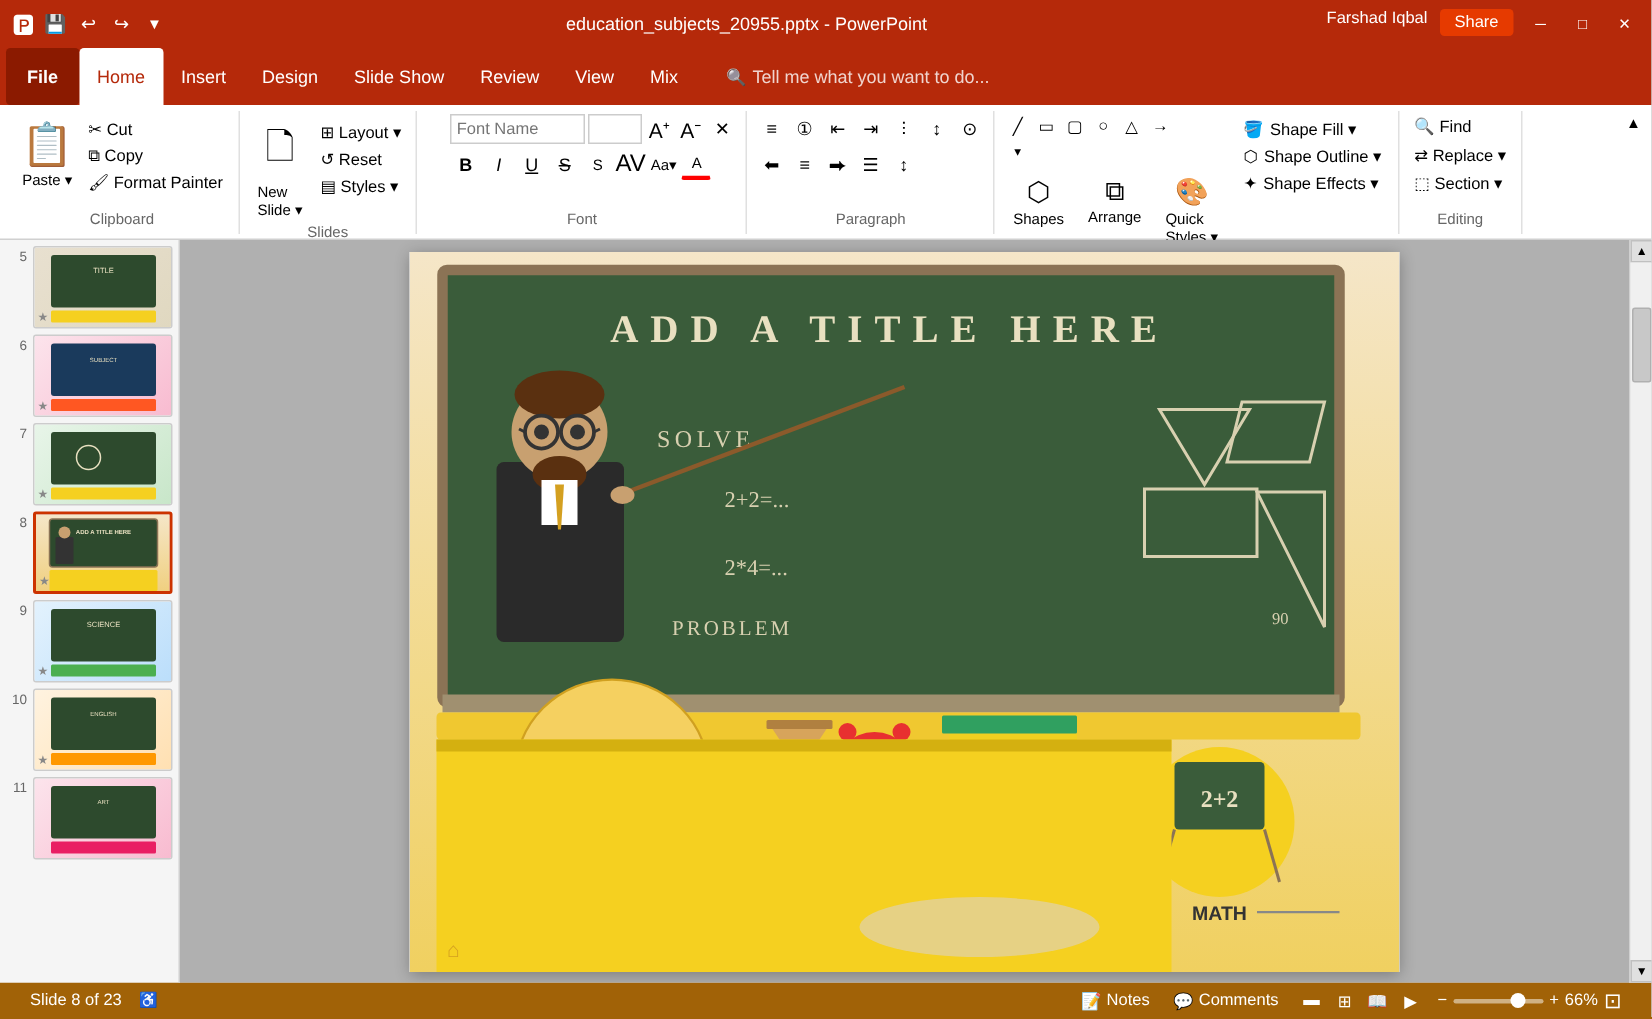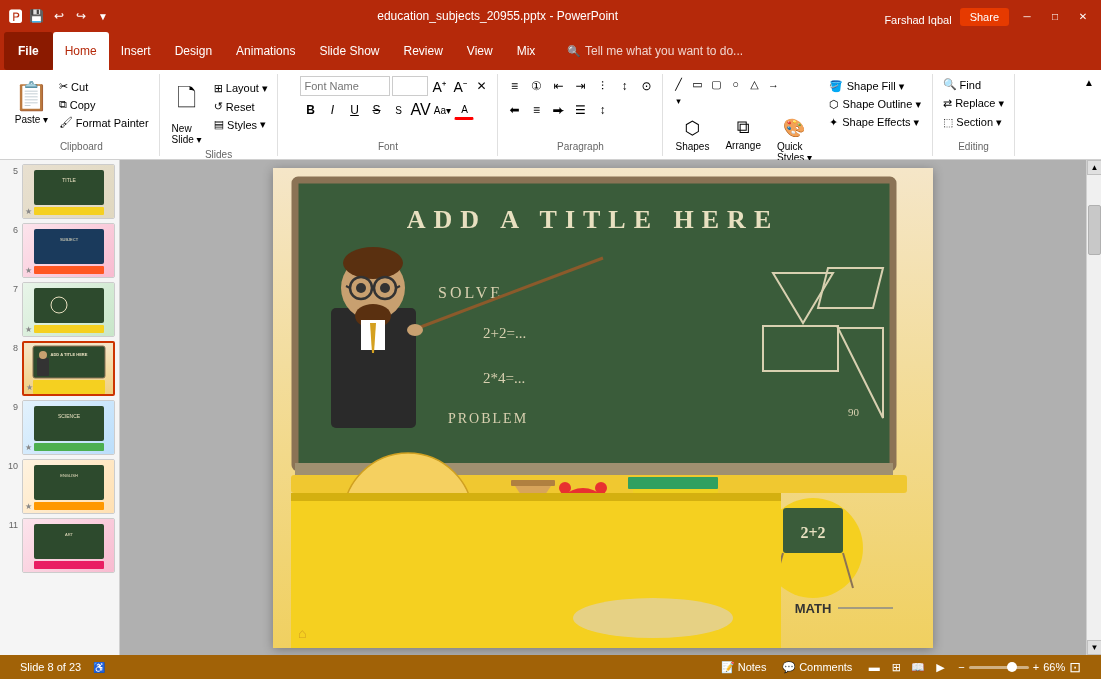--- a/index.html
+++ b/index.html
@@ -10,21 +10,21 @@
       height: 32px;
       background: #b5290a;
       display: flex;
       align-items: center;
       justify-content: space-between;
       padding: 0 8px;
       color: white;
     }
     #titlebar-left { display: flex; align-items: center; gap: 6px; }
     #titlebar-center { flex: 1; text-align: center; font-size: 12px; color: white; }
-    #titlebar-right { display: flex; align-items: flex-end; gap: 8px; }
+    #titlebar-right { display: flex; align-items: flex-start; gap: 8px; }
     .title-icon { width: 16px; height: 16px; display: inline-flex; align-items: center; justify-content: center; }
     .win-btn { width: 20px; height: 20px; display: inline-flex; align-items: center; justify-content: center; cursor: pointer; font-size: 10px; color: white; }
 
     
     #menubar {
       height: 38px;
       background: #b5290a;
       display: flex;
       align-items: stretch;
       padding: 0 4px;
@@ -353,21 +353,20 @@
     <span class="win-btn">□</span>
     <span class="win-btn close">✕</span>
   </div>
 </div>
 
 <div id="menubar">
   <div class="menu-item menu-file">File</div>
   <div class="menu-item active">Home</div>
   <div class="menu-item">Insert</div>
   <div class="menu-item">Design</div>
-  <div class="menu-item">Animations</div>
   <div class="menu-item">
       <span>Slide Show</span>
     </div>
   <div class="menu-item">Review</div>
   <div class="menu-item">View</div>
   <div class="menu-item">Mix</div>
   <div class="menu-item" style="margin-left:8px;">
     <span style="font-size:11px;">🔍</span>
     <span style="margin-left:4px;opacity:0.8;">Tell me what you want to do...</span>
   </div>

